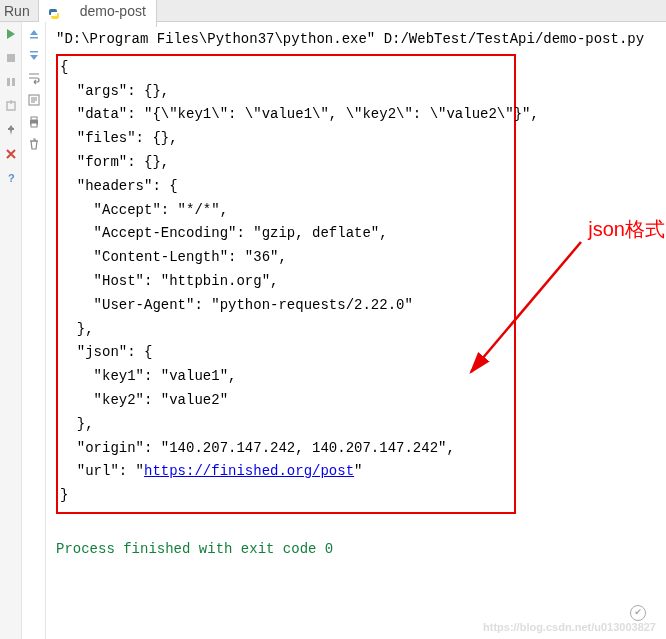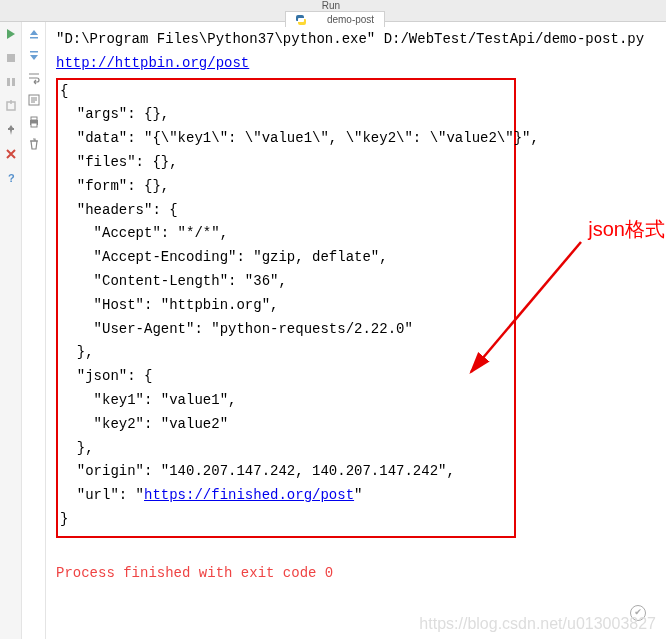--- a/index.html
+++ b/index.html
@@ -12,23 +12,22 @@
     overflow: hidden;
     position: relative;
   }
   .tab-bar {
     height: 22px;
     background: #ececec;
     border-bottom: 1px solid #d0d0d0;
     display: flex;
     align-items: center;
     padding-left: 4px;
-    font-size: 10px;
+    font-size: 14px;
     color: #555;
-    flex-direction: column;
   }
   .tab-bar .run-label { margin-right: 8px; }
   .tab-bar .tab {
     background: #fff;
     border: 1px solid #d0d0d0;
     border-bottom: none;
     padding: 2px 10px;
     display: flex;
     align-items: center;
     gap: 21px;
@@ -89,21 +88,21 @@
     margin-top: 2px;
     width: 460px;
   }
   .json-box pre {
     font-family: inherit;
     font-size: inherit;
     white-space: pre;
   }
   .exit-msg {
     margin-top: 24px;
-    color: #ef4444;
+    color: #15803d;
   }
   .annotation {
     position: absolute;
     right: 1px;
     top: 190px;
     color: #ff0000;
     font-family: "Microsoft YaHei", sans-serif;
     font-size: 20px;
   }
   .arrow {
@@ -131,22 +130,23 @@
     align-items: center;
     justify-content: center;
     font-size: 9px;
     color: #aaa;
   }
   .watermark-url {
     position: absolute;
     right: 10px;
     bottom: 2px;
     color: #ddd;
-    font-size: 16px;
+    font-size: 11px;
     font-family: Arial, sans-serif;
+    font-weight: bold;
   }
 </style>
 </head>
 <body>
 
 <div class="tab-bar">
   <span class="run-label">Run</span>
   <div class="tab">
     <span class="py-icon">
       <svg width="10" height="10" viewBox="0 0 10 10">
@@ -233,21 +233,20 @@
     <div class="icon-btn">
       <svg width="14" height="14" viewBox="0 0 14 14">
           <path d="M4 4h6l-1 8H5z" fill="none" stroke="#888" stroke-width="1.2"></path>
           <path d="M3 4h8M6 2h2v2" stroke="#888" stroke-width="1.2" fill="none"></path>
         </svg>
     </div>
   </div>
 
   <div class="console">
     <div class="cmd">"D:\Program Files\Python37\python.exe" D:/WebTest/TestApi/demo-post.py</div>
-    <div><span class="link">http://httpbin.org/post</span></div>
     <div class="json-box">
 <pre><span>{</span>
 <span>  "args": {},</span>
 <span>  "data": "{\"key1\": \"value1\", \"key2\": \"value2\"}",</span>
 <span>  "files": {},</span>
 <span>  "form": {},</span>
 <span>  "headers": {</span>
 <span>    "Accept": "*/*",</span>
 <span>    "Accept-Encoding": "gzip, deflate",</span>
 <span>    "Content-Length": "36",</span>

